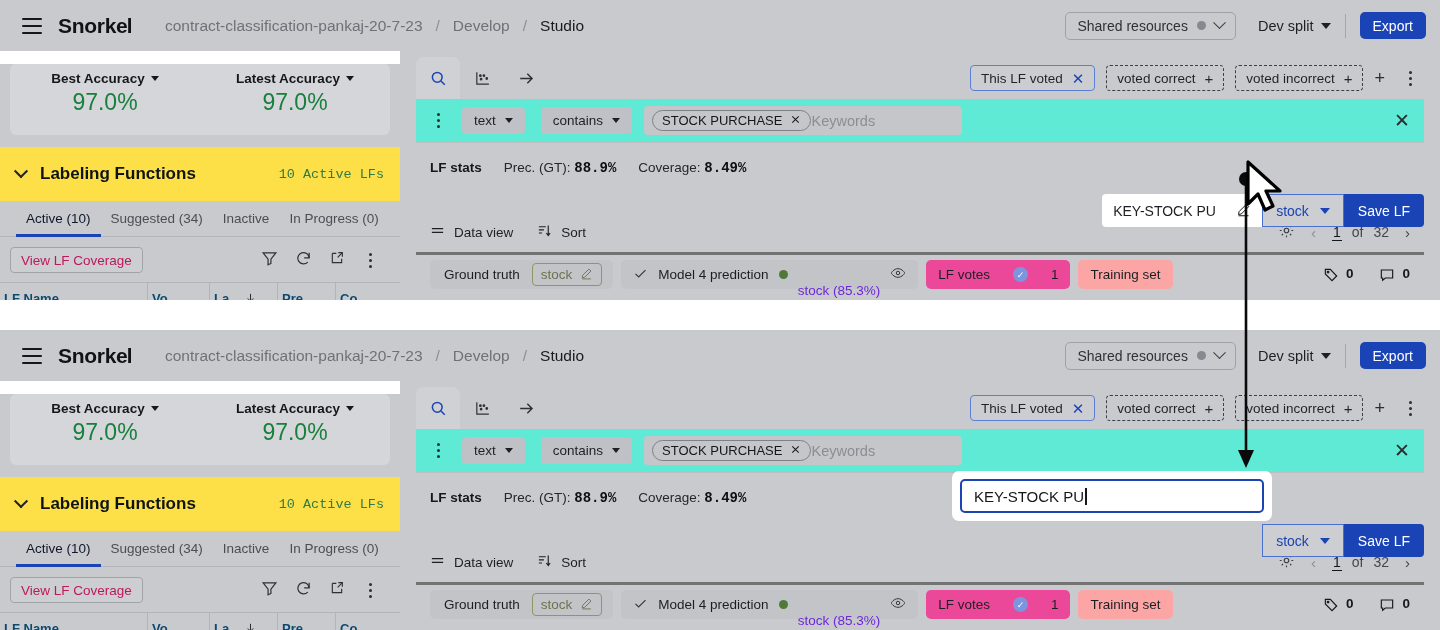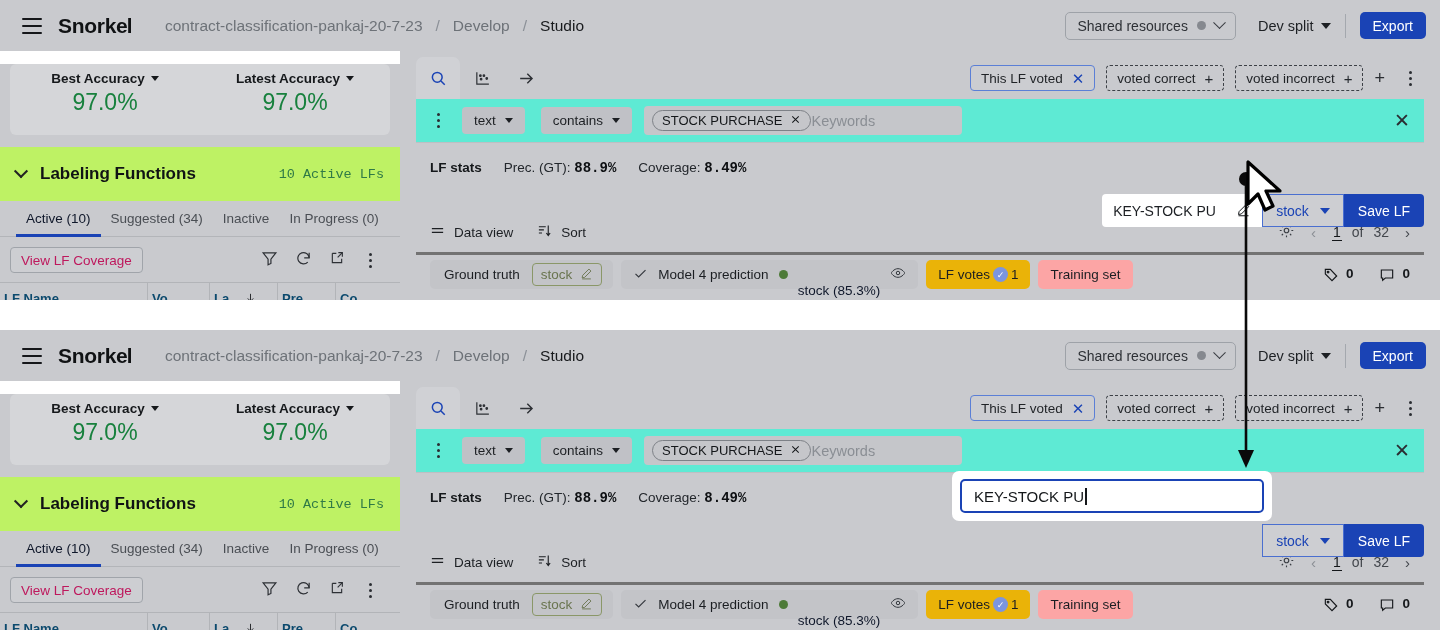--- a/index.html
+++ b/index.html
@@ -56,21 +56,21 @@
     background: #d5d6d9; border-radius: 6px; display: flex;
   }
   .acc-cell { flex: 1; display: flex; flex-direction: column; align-items: center; justify-content: flex-start; padding-top: 7px;}
   .acc-label { font-size: 13.5px; font-weight: 700; color: #15181b; display: flex; align-items: center; gap: 6px; }
   .acc-caret { width: 0; height: 0; border-left: 4.5px solid transparent; border-right: 4.5px solid transparent;
                border-top: 5.5px solid #15181b; }
   .acc-value { font-size: 23px; color: #17803d; margin-top: 3px; }
 
   .lf-head {
     position: absolute; left: 0; top: 83px; width: 400px; height: 54px;
-    background: #bef264; display: flex; align-items: center; padding: 0 16px;
+    background: #fde047; display: flex; align-items: center; padding: 0 16px;
   }
   .lf-head-chev { width: 10px; height: 10px; border-right: 2px solid #222; border-bottom: 2px solid #222;
                   transform: rotate(45deg) translate(-2px,-2px); margin-right: 14px; }
   .lf-title { font-size: 17px; font-weight: 700; color: #101315; }
   .lf-count { margin-left: auto; font-size: 13.5px; color: #2f7a46; font-family: "Liberation Mono", monospace; }
 
   .lf-tabs { position: absolute; left: 0; top: 137px; width: 400px; height: 36px; display: flex;
              align-items: center; gap: 0; background: #c9cace; border-bottom: 1px solid #b3b5b9; }
   .lf-tab { font-size: 13.5px; color: #4a4e54; padding: 0 10px; height: 36px; display: flex; align-items: center;
             position: relative; cursor: pointer; }
@@ -156,23 +156,23 @@
   .arrowq.on { color: #43474d; }
 
   .recordrow { position: absolute; left: 16px; top: 201px; width: 1008px; height: 42px; display: flex;
                align-items: center; padding: 0 14px; gap: 8px; border-top: 3px solid #737373; }
   .gt-pill { display: flex; align-items: center; gap: 12px; height: 29px; padding: 0 11px 0 14px; background: #c3c4c8;
              border-radius: 5px; font-size: 13.5px; color: #1b1e22; }
   .gt-badge { display: flex; align-items: center; gap: 8px; height: 23px; padding: 0 8px; border: 1px solid #8a9768;
               border-radius: 4px; color: #69744f; font-size: 13.5px; }
   .mp-pill { display: flex; align-items: center; gap: 10px; height: 29px; padding: 0 12px; background: #c3c4c8;
              border-radius: 5px; font-size: 13.5px; color: #1b1e22; }
-  .mp-green { color: #0f172a; margin-top: 32px; }
+  .mp-green { color: #6d28d9; margin-top: 32px; }
   .dot-green { width: 9px; height: 9px; border-radius: 50%; background: #4d7a38; display: inline-block; }
-  .votes-pill { display: flex; align-items: center; gap: 3px; height: 29px; padding: 0 12px; background: #eab308;
+  .votes-pill { display: flex; align-items: center; gap: 23px; height: 29px; padding: 0 12px; background: #ec4899;
                 border-radius: 5px; font-size: 13.5px; color: #1b1e22; }
   .check-circle { width: 15px; height: 15px; border-radius: 50%; background: #7b95e0; display: flex;
                   align-items: center; justify-content: center; color: #fff; font-size: 9px; }
   .tset-pill { display: flex; align-items: center; height: 29px; padding: 0 12px; background: #fca5a5;
                border-radius: 5px; font-size: 13.5px; color: #1b1e22; justify-content: flex-end; }
   .count-grp { margin-left: auto; display: flex; align-items: center; gap: 26px; font-size: 13.5px;
                font-weight: 700; color: #14171a; }
   .count-grp span.ic { display: inline-flex; margin-right: 7px; vertical-align: middle; }
 
   .collapse-btn { position: absolute; right: 48px; top: 162px; cursor: pointer; }

